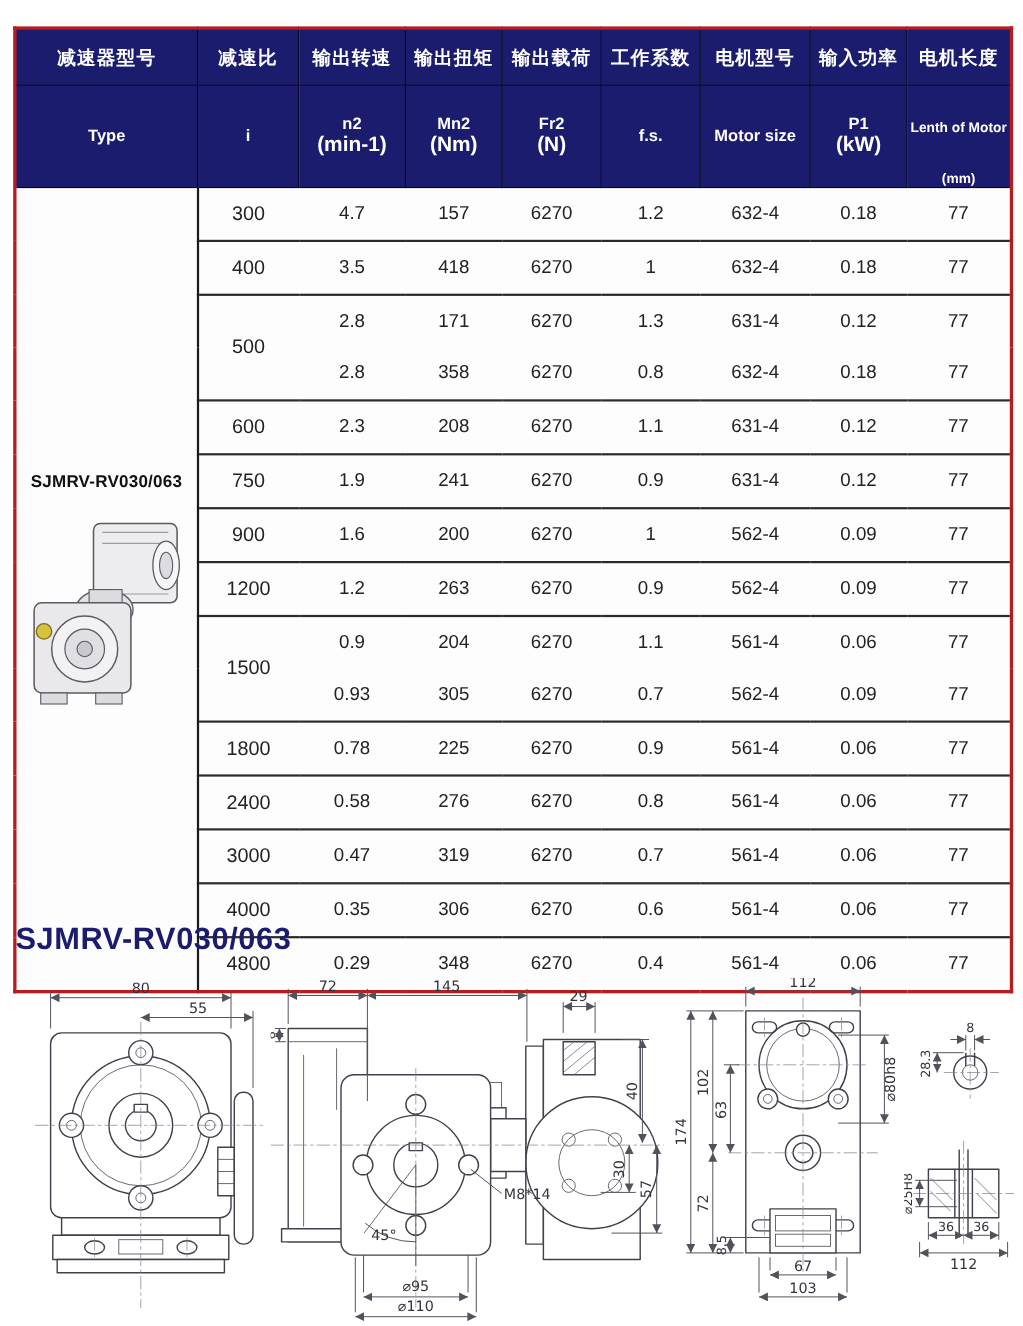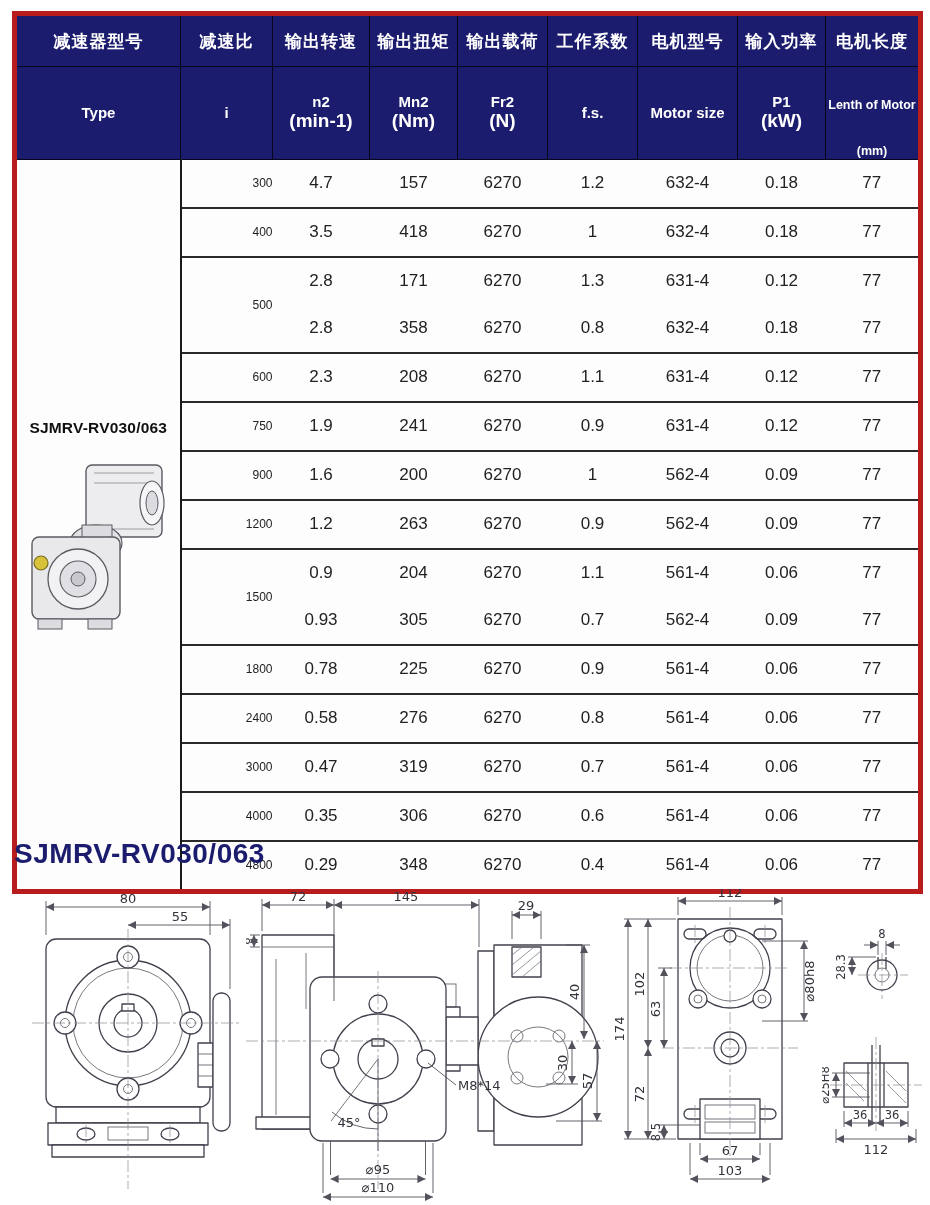--- a/index.html
+++ b/index.html
@@ -2,37 +2,37 @@
 <html><head>
 <meta charset="utf-8">
 <style>
   html,body{margin:0;padding:0;}
   body{
     width:930px;height:1205px;position:relative;background:#ffffff;
     font-family:"Liberation Sans","DejaVu Sans",sans-serif;
   }
   
   table.spec{
-    position:absolute;left:12px;top:11px;width:906px;
+    position:absolute;left:12px;top:24px;width:906px;
     border-collapse:collapse;table-layout:fixed;
-    border:5px solid #b91c1c;
+    border:3px solid #b91c1c;
   }
   table.spec th{
     background:#1c1c6e;color:#fff;border:1px solid #06061c;
     font-weight:bold;padding:0;text-align:center;vertical-align:middle;
   }
   th.h-cn{height:50px;font-size:17px;letter-spacing:1px;}
   th.h-en{height:37px;font-size:15px;line-height:1.1;}
   th.h-en .h-sub{font-size:19px;font-weight:bold;}
   th.h-en.narrow div{font-size:12.5px;margin-top:32px;}
   table.spec tbody td{
     text-align:center;vertical-align:middle;height:47px;
     font-size:17px;color:#222;background:#fdfdfd;padding:0;
   }
-  table.spec tbody td.i-cell{font-size:12px;text-align:right;}
+  table.spec tbody td.i-cell{font-size:18px;}
   tr.group-start td{border-top:2px solid #2a2a2a;}
   td.type-cell{
     background:#d8d8d8;border-right:2px solid #1a1a1a;vertical-align:top;
   }
   .model-label{
     font-weight:bold;font-size:15.5px;color:#101010;text-align:center;
     padding:16px 2px 4px;letter-spacing:0.2px;white-space:nowrap;
   }
   .product-wrap{text-align:center;padding-top:10px;}
   

